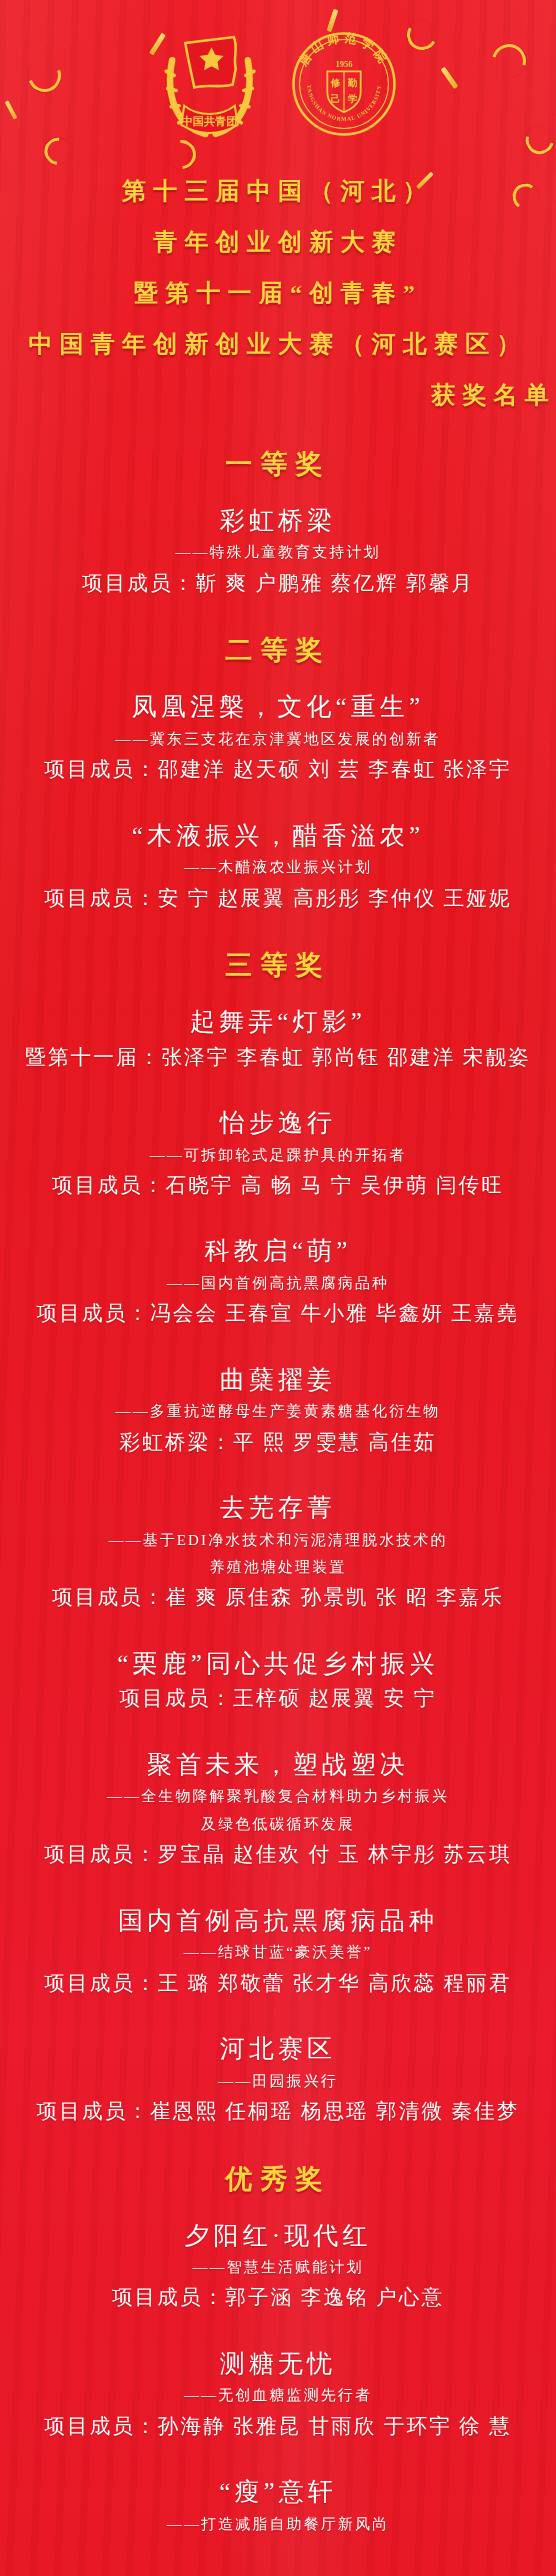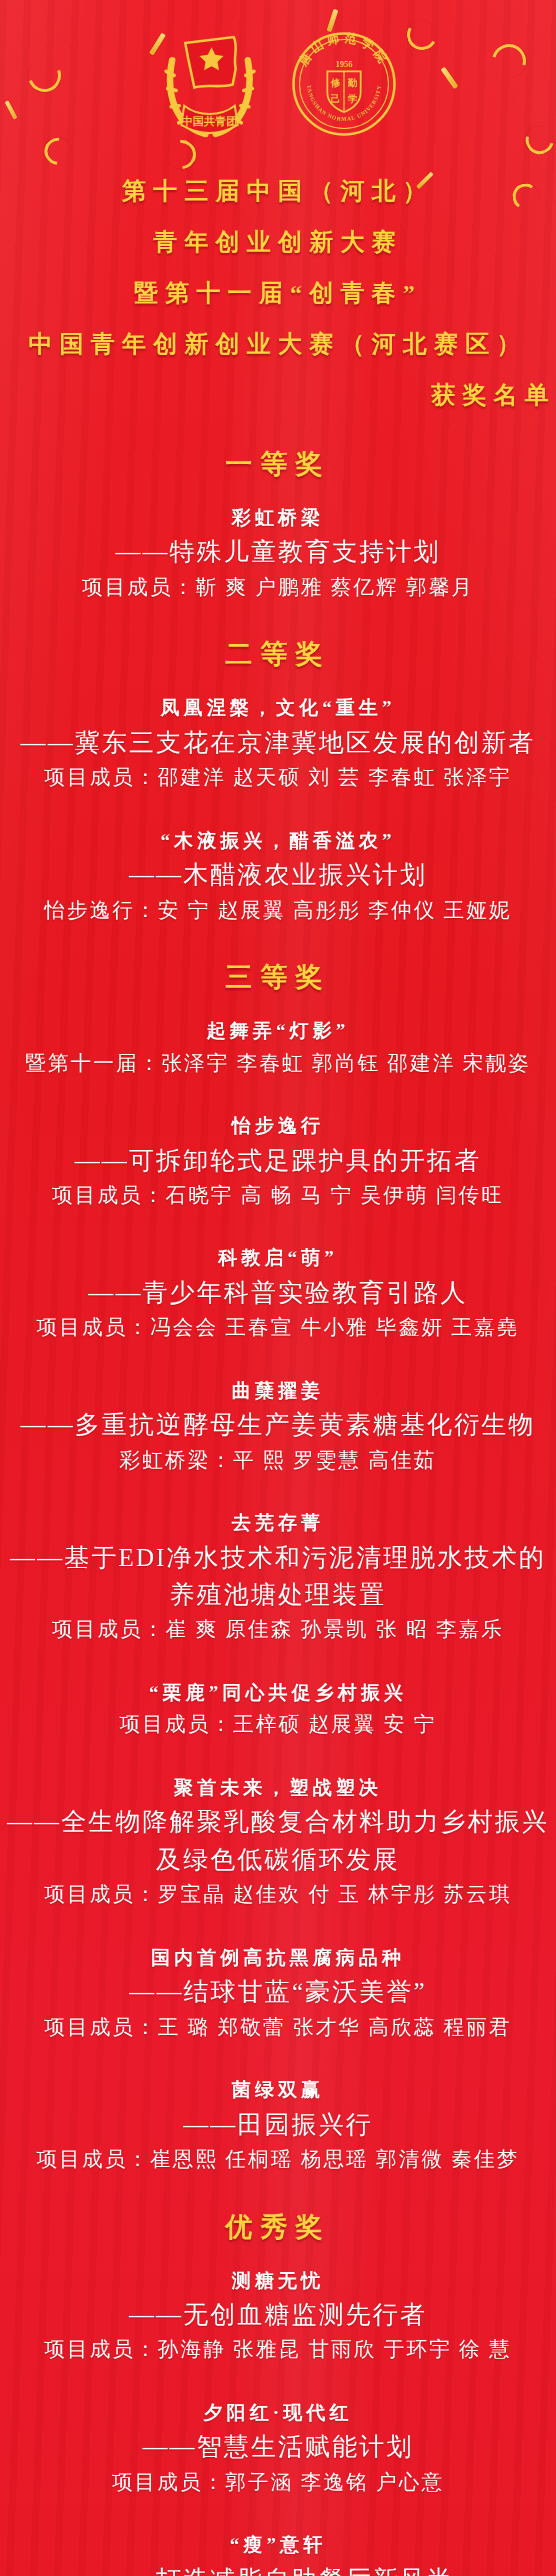--- a/index.html
+++ b/index.html
@@ -43,23 +43,23 @@
   
   .award-header{
     font-size:27px;line-height:1;font-weight:bold;
     color:#ffd43e;letter-spacing:8.2px;
     margin:44px 0 30px 0;
     text-shadow:0 1.5px 2.1px rgba(110,0,0,0.45);
   }
   .entry{margin:0 0 43px 0;}
   .entry > div{margin:0 0 12.4px 0;line-height:1;}
   .entry > div:last-child{margin-bottom:0;}
-  .entry-title{font-size:19px;font-weight:bold;letter-spacing:4.1px;
+  .entry-title{font-size:25px;font-weight:normal;letter-spacing:4.1px;
     text-shadow:0 1px 1.5px rgba(120,0,0,0.4);}
-  .entry-desc{font-size:25px;letter-spacing:2.1px;
+  .entry-desc{font-size:15px;letter-spacing:2.1px;
     text-shadow:0 1px 1.5px rgba(120,0,0,0.4);}
   .entry-members{font-size:20.6px;font-weight:normal;letter-spacing:2.1px;
     text-shadow:0 1px 1.5px rgba(120,0,0,0.4);}
 </style>
 </head>
 <body>
 
 <div class="poster">
   <div class="sheen"></div>
 
@@ -136,38 +136,38 @@
     <section>
       <h2 class="award-header">二等奖</h2>
       <div class="entry">
         <div class="entry-title">凤凰涅槃，文化“重生”</div>
         <div class="entry-desc">——冀东三支花在京津冀地区发展的创新者</div>
         <div class="entry-members">项目成员：邵建洋  赵天硕  刘 芸  李春虹  张泽宇</div>
       </div>
       <div class="entry">
         <div class="entry-title">“木液振兴，醋香溢农”</div>
         <div class="entry-desc">——木醋液农业振兴计划</div>
-        <div class="entry-members">怡步逸行：安 宁  赵展翼  高彤彤  李仲仪  王娅妮</div>
+        <div class="entry-members">项目成员：安 宁  赵展翼  高彤彤  李仲仪  王娅妮</div>
       </div>
     </section>
 
     <section>
       <h2 class="award-header">三等奖</h2>
       <div class="entry">
         <div class="entry-title">起舞弄“灯影”</div>
         <div class="entry-members">暨第十一届：张泽宇  李春虹  郭尚钰  邵建洋  宋靓姿</div>
       </div>
       <div class="entry">
         <div class="entry-title">怡步逸行</div>
         <div class="entry-desc">——可拆卸轮式足踝护具的开拓者</div>
         <div class="entry-members">项目成员：石晓宇  高 畅  马 宁  吴伊萌  闫传旺</div>
       </div>
       <div class="entry">
         <div class="entry-title">科教启“萌”</div>
-        <div class="entry-desc">——青少年科普实验教育引路人</div>
+        <div class="entry-desc">——国内首例高抗黑腐病品种</div>
         <div class="entry-members">项目成员：冯会会  王春宣  牛小雅  毕鑫妍  王嘉堯</div>
       </div>
       <div class="entry">
         <div class="entry-title">曲蘖擢姜</div>
         <div class="entry-desc">——多重抗逆酵母生产姜黄素糖基化衍生物</div>
         <div class="entry-members">彩虹桥梁：平 熙  罗雯慧  高佳茹</div>
       </div>
       <div class="entry">
         <div class="entry-title">去芜存菁</div>
         <div class="entry-desc">——基于EDI净水技术和污泥清理脱水技术的</div>
@@ -183,39 +183,39 @@
         <div class="entry-desc">——全生物降解聚乳酸复合材料助力乡村振兴</div>
         <div class="entry-desc">及绿色低碳循环发展</div>
         <div class="entry-members">项目成员：罗宝晶  赵佳欢  付 玉  林宇彤  苏云琪</div>
       </div>
       <div class="entry">
         <div class="entry-title">国内首例高抗黑腐病品种</div>
         <div class="entry-desc">——结球甘蓝“豪沃美誉”</div>
         <div class="entry-members">项目成员：王 璐  郑敬蕾  张才华  高欣蕊  程丽君</div>
       </div>
       <div class="entry">
-        <div class="entry-title">菌绿双赢</div>
+        <div class="entry-title">河北赛区</div>
         <div class="entry-desc">——田园振兴行</div>
         <div class="entry-members">项目成员：崔恩熙  任桐瑶  杨思瑶  郭清微  秦佳梦</div>
       </div>
     </section>
 
     <section>
       <h2 class="award-header">优秀奖</h2>
+      <div class="entry">
+        <div class="entry-title">夕阳红·现代红</div>
+        <div class="entry-desc">——智慧生活赋能计划</div>
+        <div class="entry-members">项目成员：郭子涵  李逸铭  户心意</div>
+      </div>
       <div class="entry">
         <div class="entry-title">测糖无忧</div>
         <div class="entry-desc">——无创血糖监测先行者</div>
         <div class="entry-members">项目成员：孙海静  张雅昆  甘雨欣  于环宇  徐 慧</div>
       </div>
       <div class="entry">
-        <div class="entry-title">夕阳红·现代红</div>
-        <div class="entry-desc">——智慧生活赋能计划</div>
-        <div class="entry-members">项目成员：郭子涵  李逸铭  户心意</div>
-      </div>
-      <div class="entry">
         <div class="entry-title">“瘦”意轩</div>
         <div class="entry-desc">——打造减脂自助餐厅新风尚</div>
 
       </div>
 
     </section>
 
   </div>
 </div>
 

